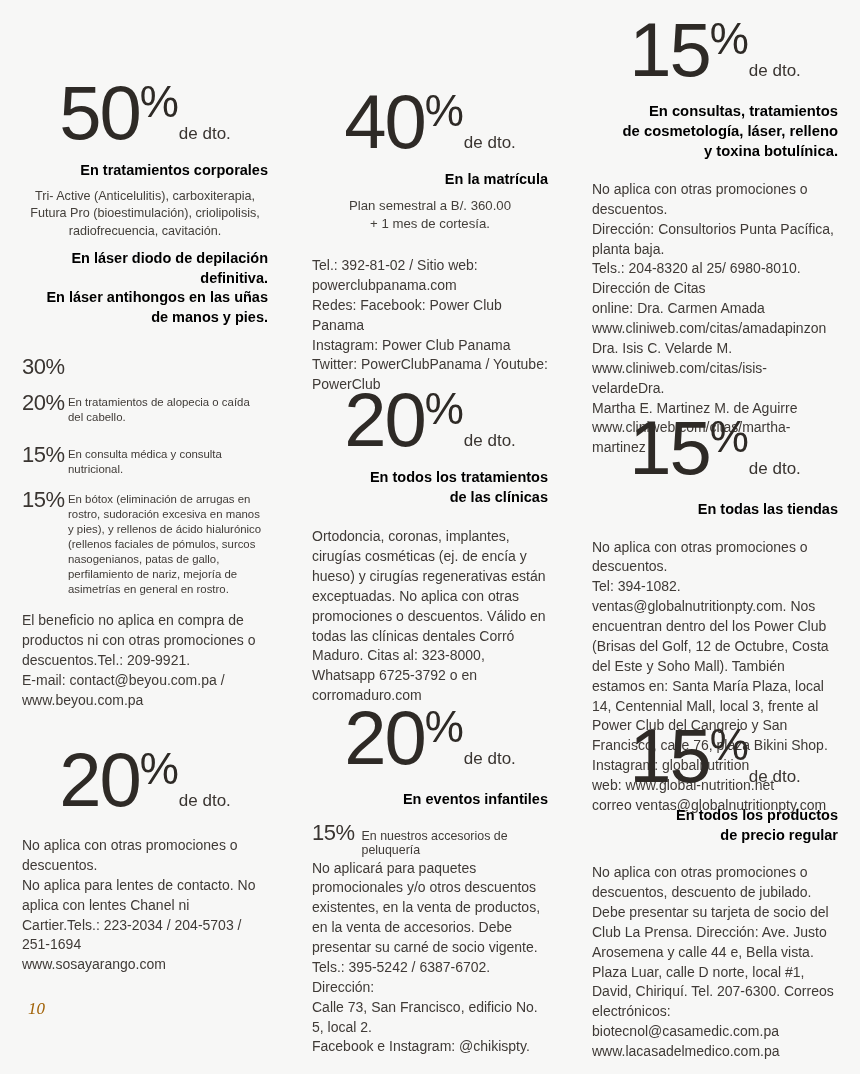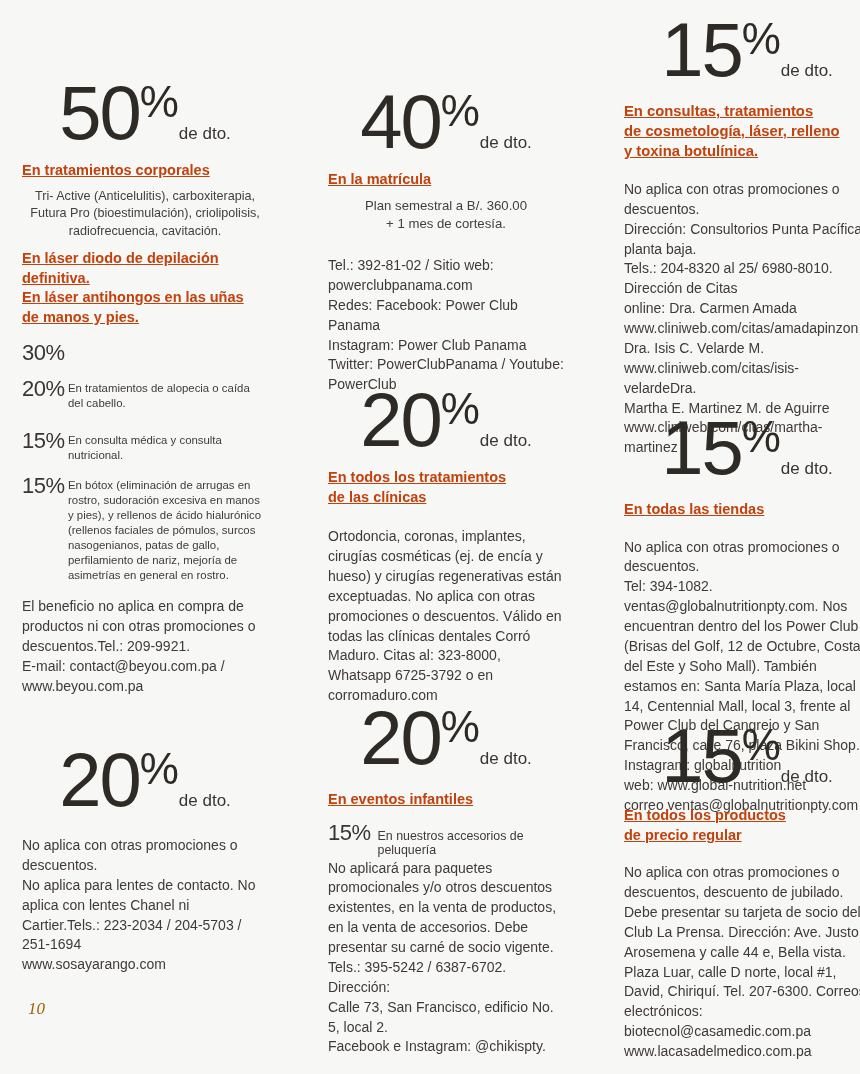--- a/index.html
+++ b/index.html
@@ -17,21 +17,21 @@
     color: #2e2a26;
   }
   .grid {
     position: absolute;
     left: 0; top: 0;
     width: 860px;
     height: 1074px;
     display: grid;
     grid-template-columns: 290px 280px 290px;
     grid-template-rows: 370px 330px 300px;
-    column-gap: 16px;
+    column-gap: 0;
   }
   .cell { position: relative; padding: 0 22px; box-sizing: border-box; }
 
   
   .hero {
     text-align: center;
     line-height: 1;
     white-space: nowrap;
   }
   .hero .num {
@@ -50,40 +50,39 @@
   .hero .dedto {
     font-size: 17px;
     font-weight: 400;
     color: #3a3531;
     letter-spacing: 0px;
     margin-left: 1px;
   }
 
   
   .title {
-    text-align: left;
+    text-align: right;
     font-size: 14.5px;
     font-weight: 700;
-    color: #c2410c;
+    color: #000000;
     line-height: 1.35;
     margin-top: 10px;
-    text-decoration: underline;
   }
   .subtitle {
     text-align: center;
     font-size: 12.6px;
     font-weight: 400;
     color: #44403b;
     line-height: 1.42;
     margin-top: 7px;
   }
   .title.tight { margin-top: 8px; }
 
   
-  .rows { margin-top: 14px; }
+  .rows { margin-top: 28px; }
   .row {
     display: flex;
     align-items: flex-start;
     margin-bottom: 11px;
   }
   .row .rnum {
     flex: 0 0 46px;
     font-size: 22px;
     font-weight: 300;
     color: #3a3531;

